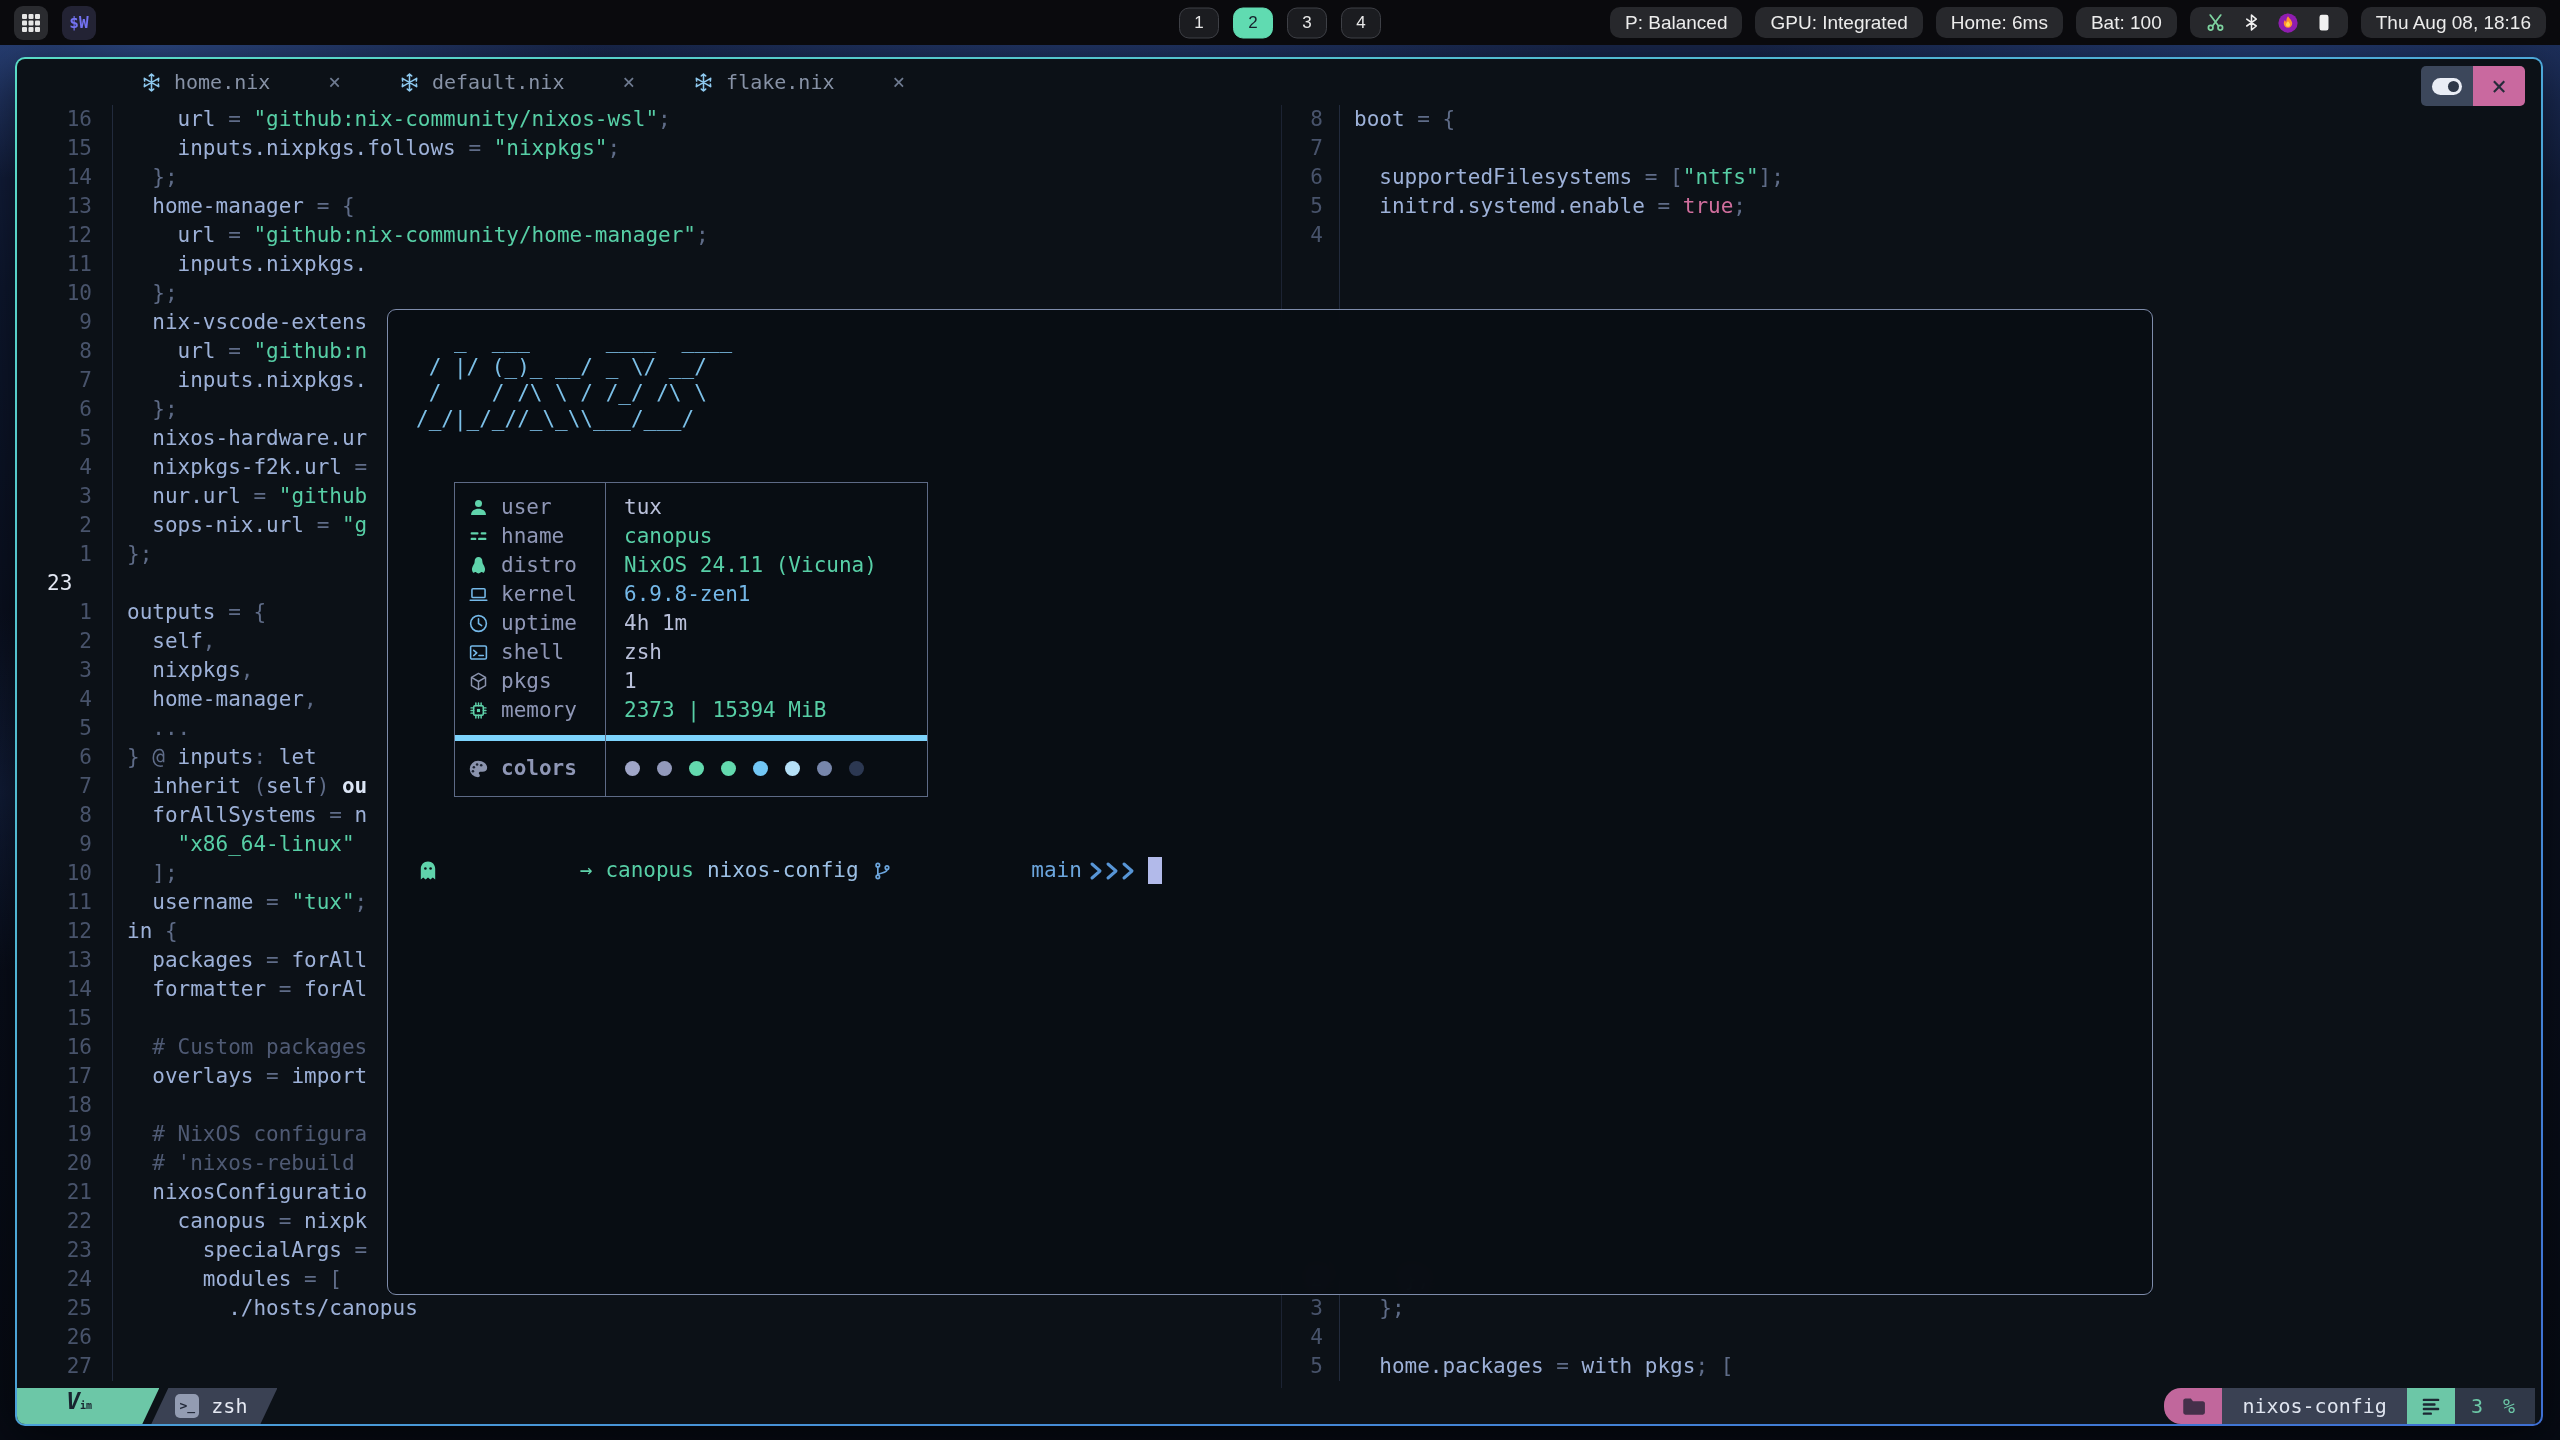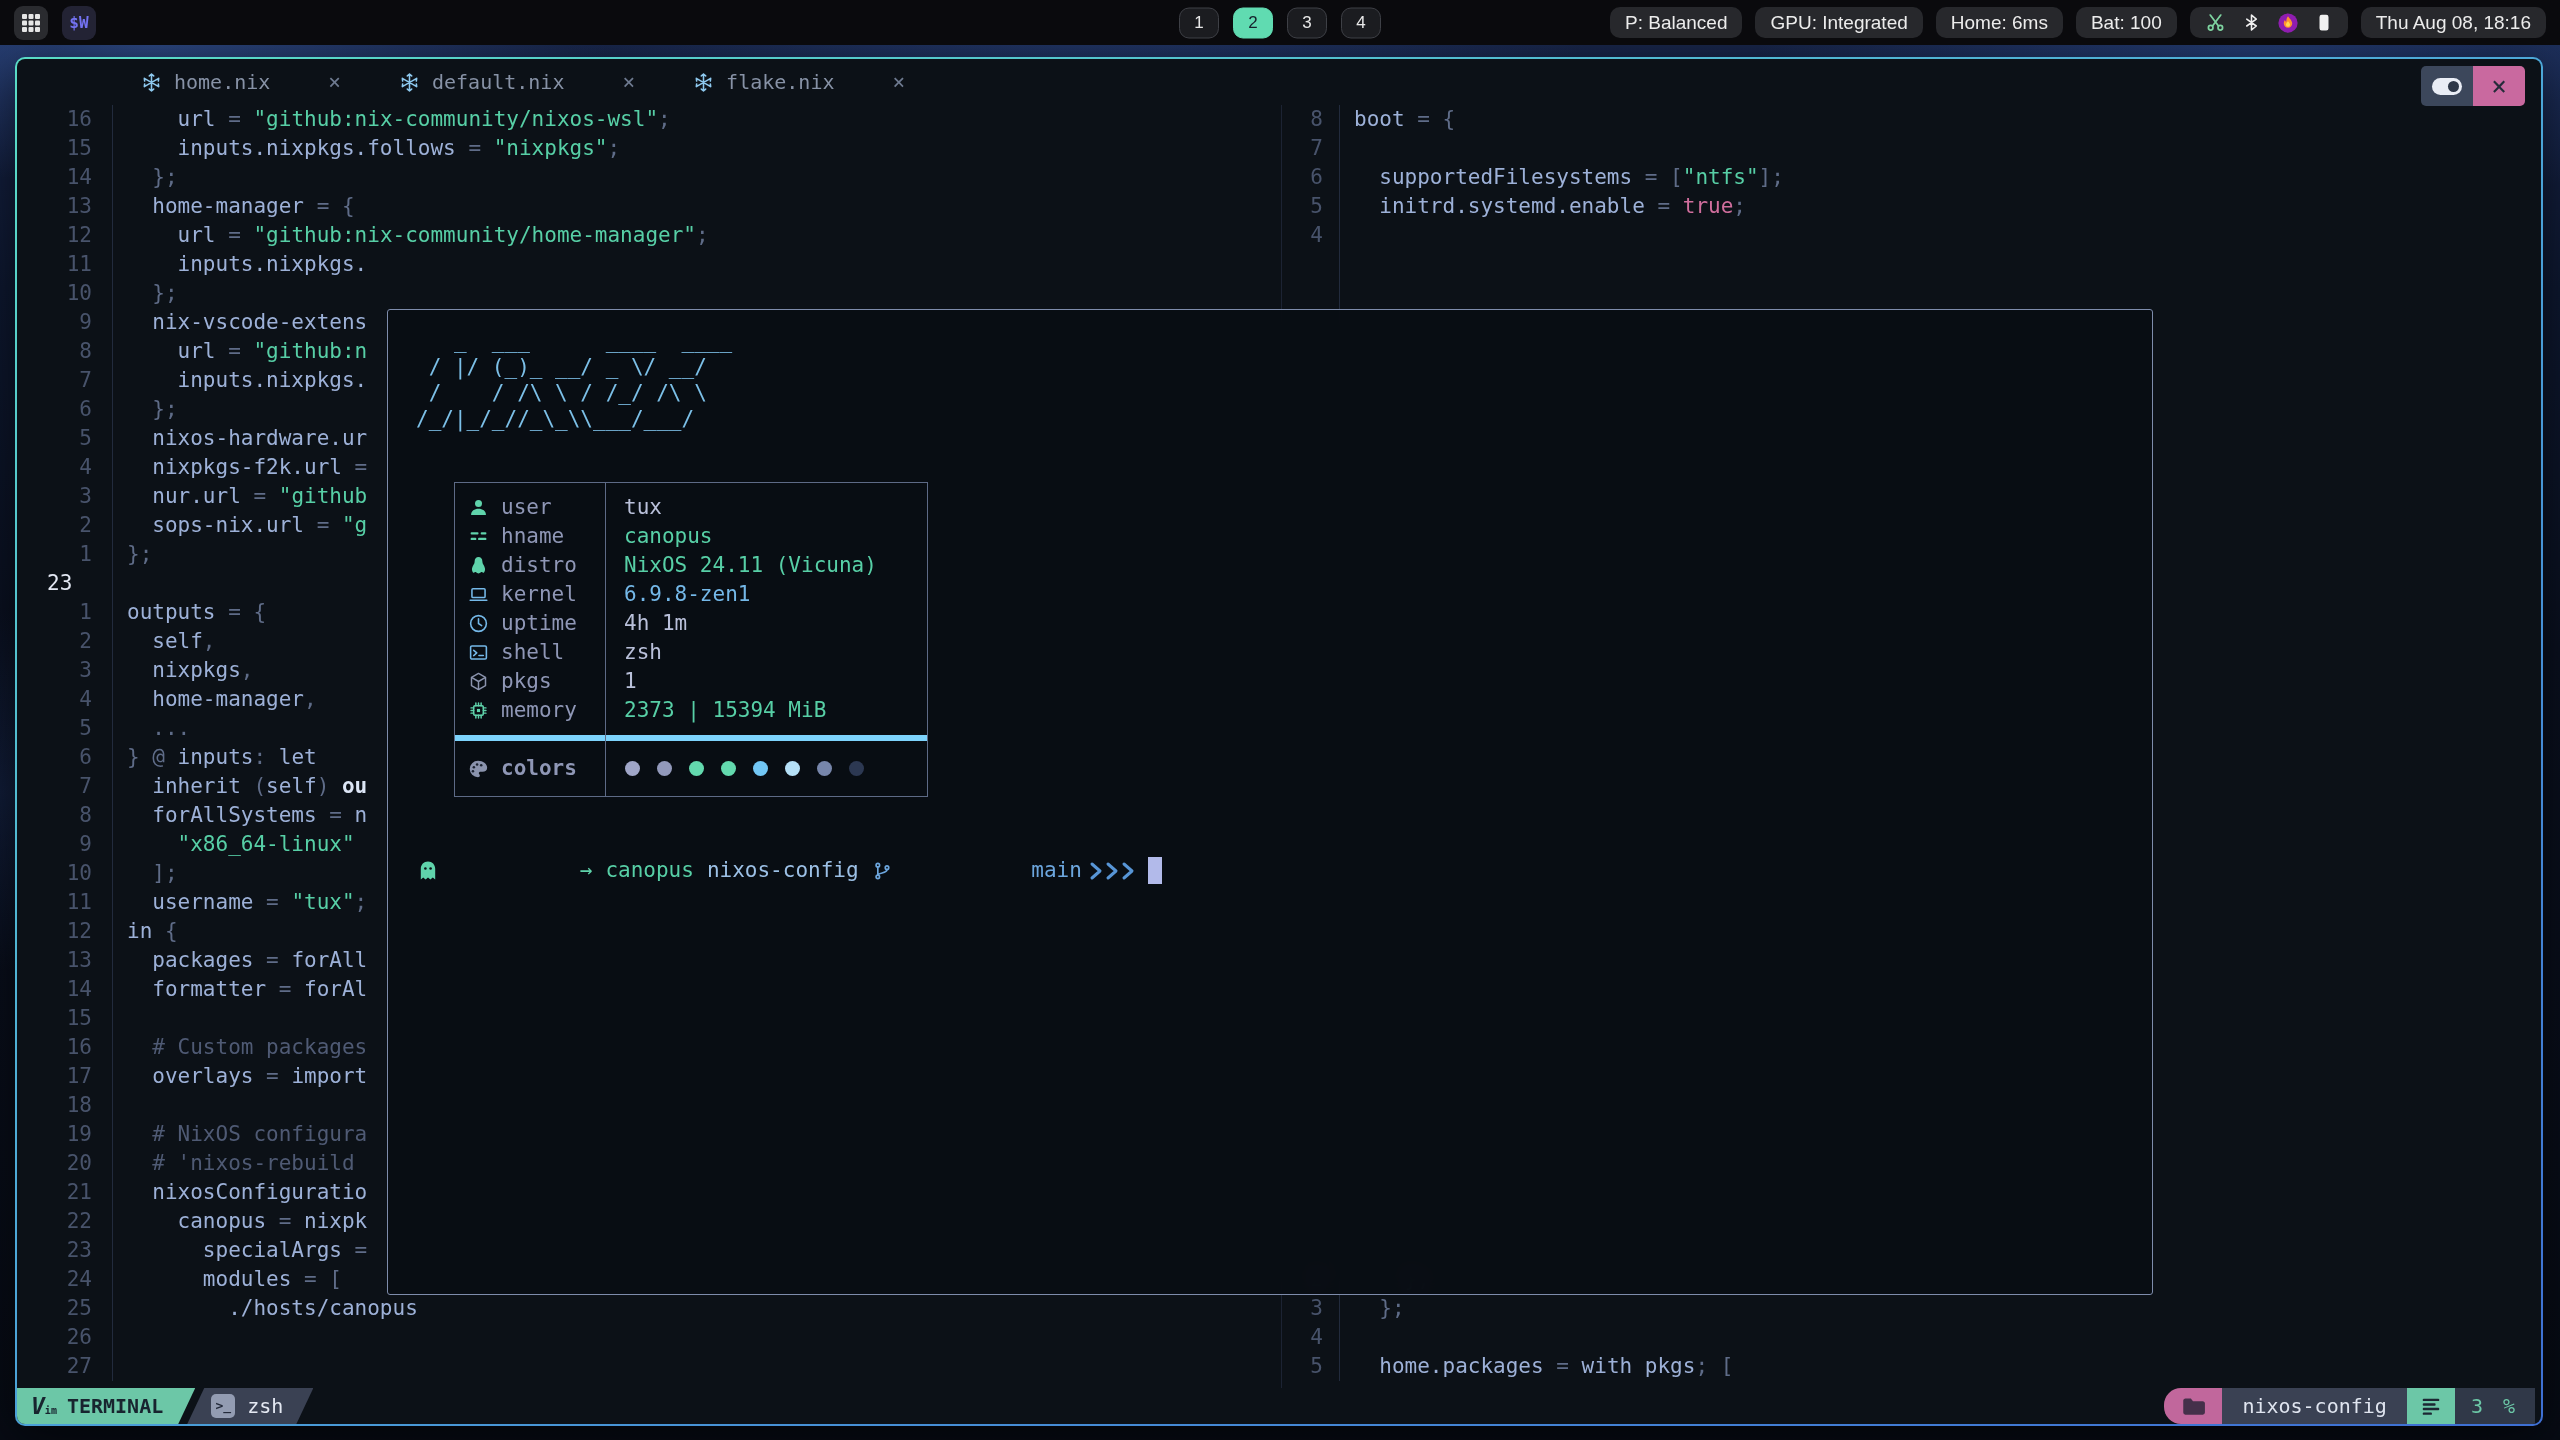--- a/index.html
+++ b/index.html
@@ -43,40 +43,40 @@
   .pane.right{left:1264px;right:0;border-left:1px solid #1c2333;}
   .code-row{height:29px;display:flex;white-space:pre;}
   .gut{width:96px;flex:none;text-align:right;padding-right:20px;color:#48536b;border-right:1px solid #222b3d;}
   .pane.right .gut{width:58px;padding-right:16px;}
   .gut.cur{text-align:left;padding-left:30px;color:#e2e7f2;}
   .code{padding-left:14px;}
   .tk-p{color:#9db1d8}.tk-o{color:#5f6c88}.tk-s{color:#57cfa6}.tk-c{color:#4f5a74}
   .tk-b{color:#dde6f6;font-weight:bold}.tk-t{color:#d06e9d}
   
   .overlay{position:absolute;left:370px;top:204px;width:1766px;height:986px;background:rgba(9,13,19,.93);
-    border:1px solid #7e8cab;border-radius:3px;backdrop-filter:blur(9px);z-index:3;font:21px/29px "DejaVu Sans Mono",monospace;}
+    border:1px solid #7e8cab;border-radius:9px;backdrop-filter:blur(9px);z-index:3;font:21px/29px "DejaVu Sans Mono",monospace;}
   .ascii{position:absolute;left:28px;top:18px;color:#7cc0e8;font:21px/26px "DejaVu Sans Mono",monospace;white-space:pre;}
   .fetch{position:absolute;left:66px;top:172px;width:474px;border:1px solid #5d6a86;}
   .fetch::after{content:'';position:absolute;left:150px;top:0;bottom:0;width:1px;background:#5d6a86;}
   .fetch-top{padding:10px 0;}
   .fetch-colors{border-top:6px solid #7dd3fc;padding:13px 0;font-weight:bold;}
   .fetch-row{display:flex;height:29px;align-items:center;}
   .f-icon{width:46px;flex:none;display:flex;justify-content:center;align-items:center;}
   .f-label{width:104px;flex:none;color:#8f97b6;}
   .f-val{padding-left:19px;white-space:pre;}
   .v-lav{color:#b9c0da}.v-grn{color:#57cfa6}.v-blu{color:#74b8e8}
   .dots{display:flex;gap:17px;padding-left:19px;align-items:center;}
   .dot{width:15px;height:15px;border-radius:50%;}
   .prompt{position:absolute;left:28px;top:546px;height:29px;display:flex;align-items:center;white-space:pre;}
   .p-teal{color:#5fd3ab}.p-grn{color:#57cfa6}.p-dir{color:#9cc0e6}.p-blu{color:#6ca6de}.p-chev{display:flex;margin-left:6px;}
   .cursor{width:14px;height:27px;background:#b2baea;margin-left:12px;}
   
   .statusbar{height:36px;flex:none;display:flex;align-items:stretch;font:20px "DejaVu Sans Mono",monospace;}
   .sb-mode{background:#6cc7a7;color:#18242f;font-weight:bold;display:flex;align-items:center;gap:10px;padding:0 32px 0 14px;
-    clip-path:polygon(0 0,100% 0,calc(100% - 17px) 100%,0 100%);cursor:pointer;}
+    clip-path:polygon(0 0,100% 0,calc(100% - 17px) 100%,0 100%);cursor:pointer;flex-direction:column;}
   .vim-v{font-weight:900;font-size:23px;font-style:italic;}
   .vim-v small{font-size:10px;font-style:normal;}
   .sb-shell{background:#3a4153;color:#e4e8f2;display:flex;align-items:center;gap:12px;padding:0 30px 0 24px;
     clip-path:polygon(17px 0,100% 0,calc(100% - 17px) 100%,0 100%);margin-left:-8px;cursor:pointer;}
   .shell-ic{width:24px;height:24px;border-radius:5px;background:#939cb2;color:#232a3a;font:bold 13px/24px "DejaVu Sans Mono",monospace;text-align:center;}
   .sb-right{margin-left:auto;display:flex;align-items:stretch;margin-right:6px;}
   .sb-folder{width:58px;background:#c1679c;border-radius:17px 0 0 17px;display:flex;align-items:center;justify-content:center;}
   .sb-dir{background:#3a4153;color:#e0e5f0;display:flex;align-items:center;padding:0 20px;}
   .sb-list{width:48px;background:#6cc7a7;display:flex;align-items:center;justify-content:center;}
   .sb-scroll{background:#303848;color:#6cc7a7;display:flex;align-items:center;padding:0 16px;letter-spacing:4px;}

